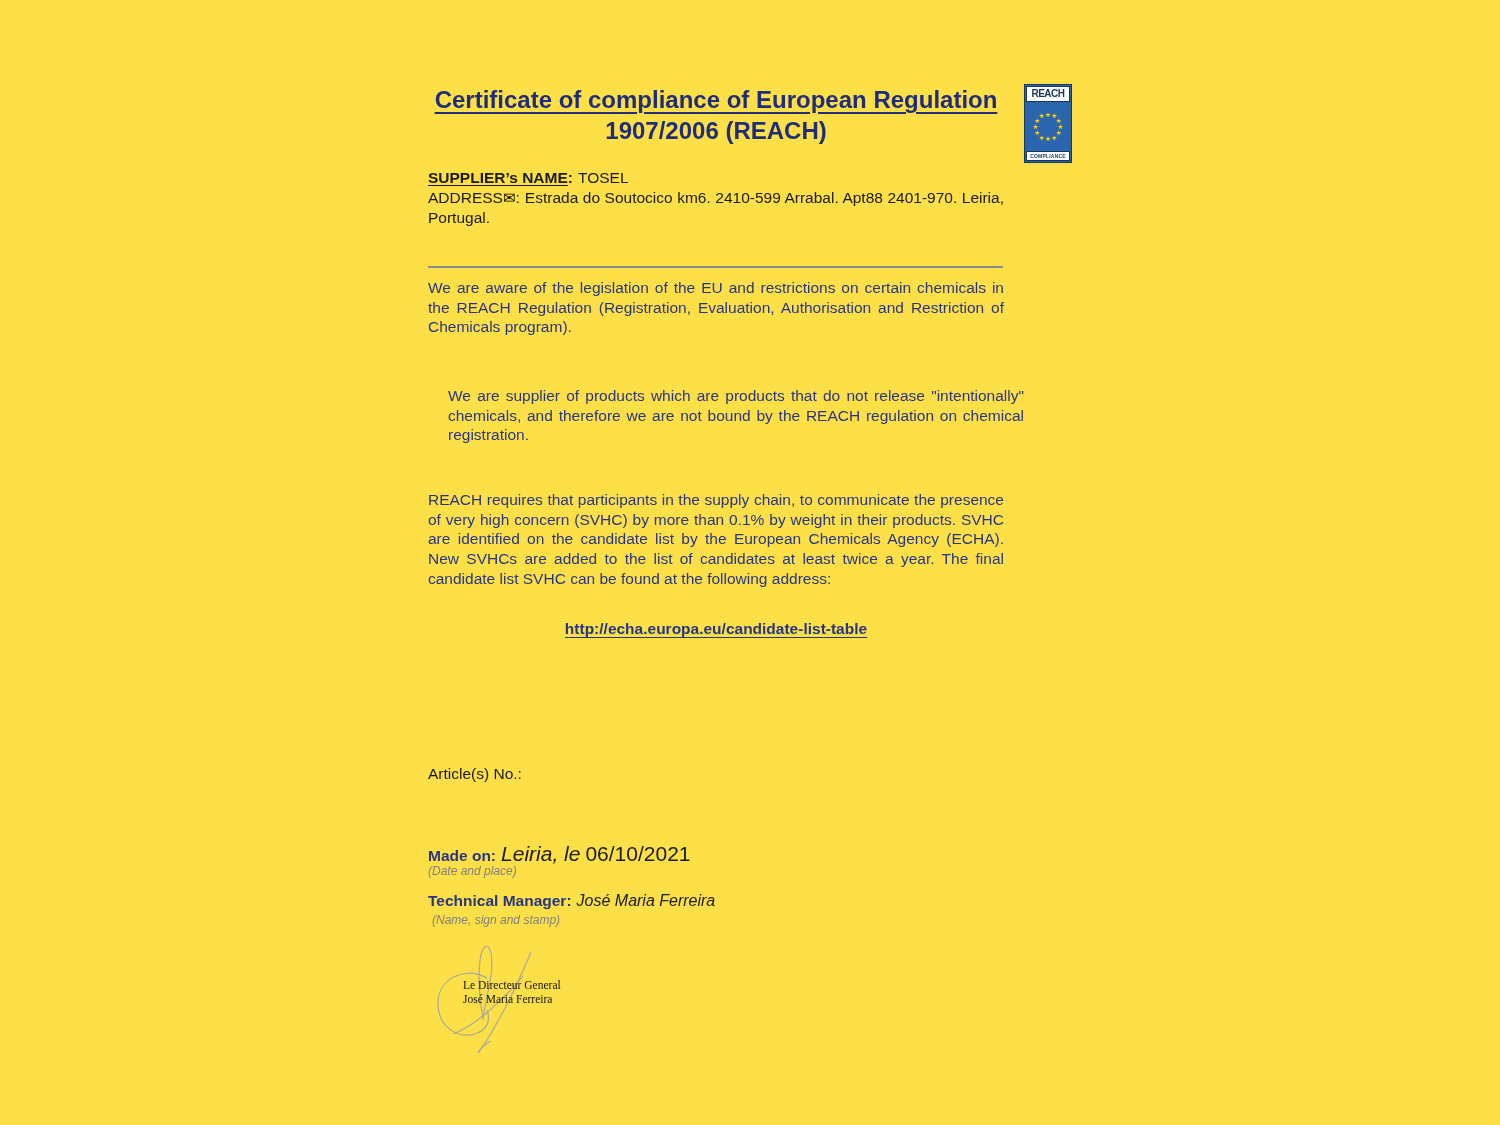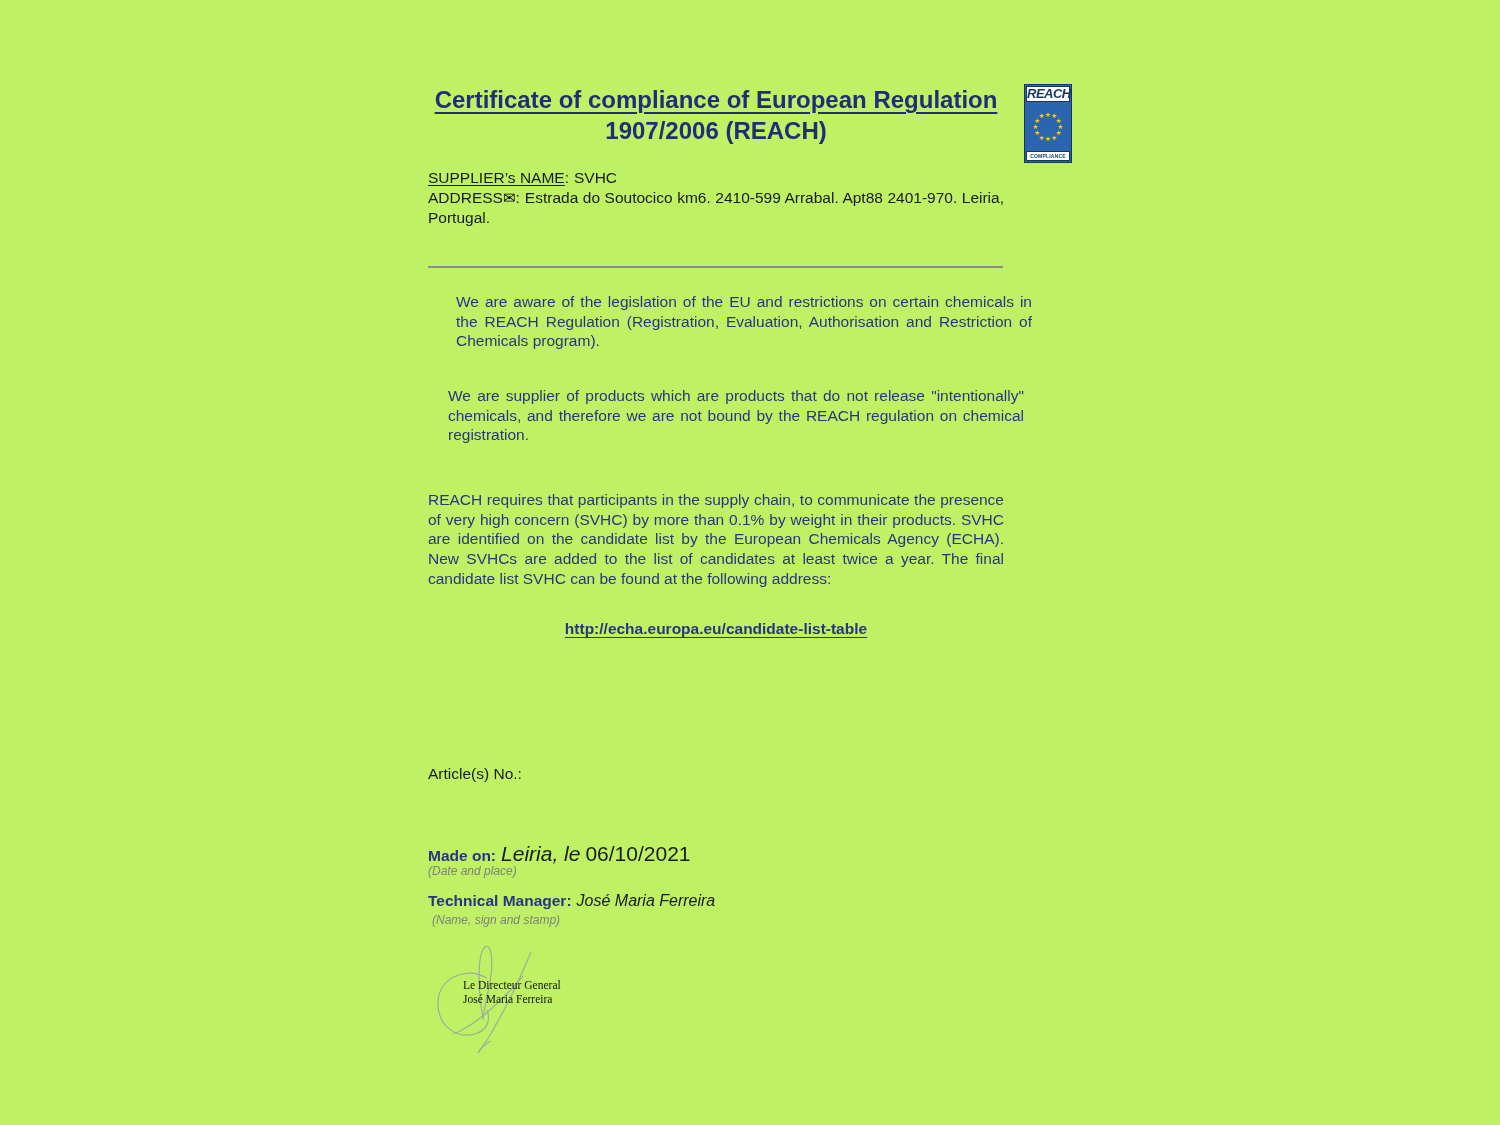--- a/index.html
+++ b/index.html
@@ -8,39 +8,39 @@
     --ink:#1a1a1a;
     --gray:#7f7f7f;
     --rule:#8c8c8c;
     --logo-blue:#2a65ad;
     --logo-navy:#17365d;
     --star:#ffcc00;
   }
   *{box-sizing:border-box;margin:0;padding:0;}
   html,body{background:#fff;}
   body{font-family:"Liberation Sans",sans-serif;}
-  .page{position:relative;width:1500px;height:1125px;background:#bef264;overflow:hidden;}
+  .page{position:relative;width:1500px;height:1125px;background:#fde047;overflow:hidden;}
 
   .doc-title{position:absolute;left:428px;top:84px;width:576px;text-align:center;
     color:var(--title-navy);font-weight:bold;font-size:24px;line-height:31px;}
   .doc-title .t1{text-decoration:underline;text-decoration-thickness:2px;text-underline-offset:4px;}
 
   .reach-logo{position:absolute;left:1024px;top:84px;width:48px;height:79px;
     background:var(--logo-blue);border:1px solid var(--logo-navy);
     display:flex;flex-direction:column;align-items:stretch;}
   .logo-band{background:#fff;border:1px solid var(--logo-navy);margin:1px 1px 0 1px;
     color:var(--logo-navy);font-weight:bold;text-align:center;}
-  .logo-band.top{font-size:13px;line-height:14px;letter-spacing:-0.5px;font-style:italic;}
+  .logo-band.top{font-size:10px;line-height:14px;letter-spacing:-0.5px;}
   .logo-band.bottom{font-size:5px;line-height:8px;margin-top:0;margin-bottom:1px;letter-spacing:0.2px;}
   .stars-wrap{flex:1;display:flex;align-items:center;justify-content:center;}
 
   .text-col{position:absolute;left:428px;width:576px;}
   .body-line{font-size:15.5px;line-height:20px;color:var(--ink);}
   .just{text-align:justify;}
-  .b{font-weight:normal;}
+  .b{font-weight:bold;}
   .u{text-decoration:underline;text-underline-offset:2px;}
   .gap{margin-left:5px;}
   .icon-glyph{font-size:15px;color:#000;}
 
   .rule{position:absolute;left:428px;top:266px;width:575px;height:2px;background:var(--rule);border:0;}
 
   .para{font-size:15.5px;line-height:19.7px;color:var(--navy);text-align:justify;}
   .doc-link-wrap{text-align:center;}
   .doc-link{color:var(--navy);font-weight:600;font-size:15.5px;text-decoration:underline;text-underline-offset:3px;}
 
@@ -83,27 +83,27 @@
           <text x="10" y="23">★</text>
             <text x="11.7" y="16.5">★</text>
             <text x="16.5" y="11.7">★</text>
         </g>
       </svg>
     </div>
     <div class="logo-band bottom">COMPLIANCE</div>
   </div>
 
   <div class="text-col" style="top:168px;">
-    <div class="body-line"><span class="b u">SUPPLIER’s NAME</span><span class="b">:</span><span class="gap">SVHC</span></div>
+    <div class="body-line"><span class="b u">SUPPLIER’s NAME</span><span class="b">:</span><span class="gap">TOSEL</span></div>
     <div class="body-line just"><span>ADDRESS</span><span class="icon-glyph">✉</span><span>:</span><span class="gap">Estrada do Soutocico km6. 2410-599 Arrabal. Apt88 2401-970. Leiria, Portugal.</span></div>
   </div>
 
   <div class="rule"></div>
 
-  <p class="text-col para" style="top:292px;margin-left:28px;">We are aware of the legislation of the EU and restrictions on certain chemicals in the REACH Regulation (Registration, Evaluation, Authorisation and Restriction of Chemicals program).</p>
+  <p class="text-col para" style="top:278px;">We are aware of the legislation of the EU and restrictions on certain chemicals in the REACH Regulation (Registration, Evaluation, Authorisation and Restriction of Chemicals program).</p>
   <p class="text-col para" style="top:386px;margin-left:20px;">We are supplier of products which are products that do not release "intentionally" chemicals, and therefore we are not bound by the REACH regulation on chemical registration.</p>
   <p class="text-col para" style="top:490px;">REACH requires that participants in the supply chain, to communicate the presence of very high concern (SVHC) by more than 0.1% by weight in their products. SVHC are identified on the candidate list by the European Chemicals Agency (ECHA). New SVHCs are added to the list of candidates at least twice a year. The final candidate list SVHC can be found at the following address:</p>
 
   <div class="text-col doc-link-wrap" style="top:620px;">
     <a class="doc-link">http://echa.europa.eu/candidate-list-table</a>
   </div>
 
 
   <div class="text-col body-line" style="top:764px;">Article(s) No.:</div>
 

